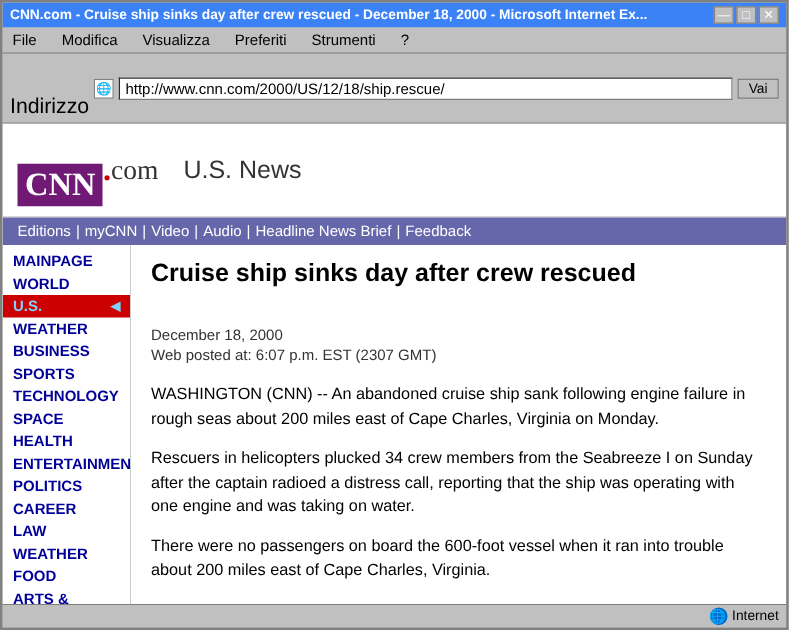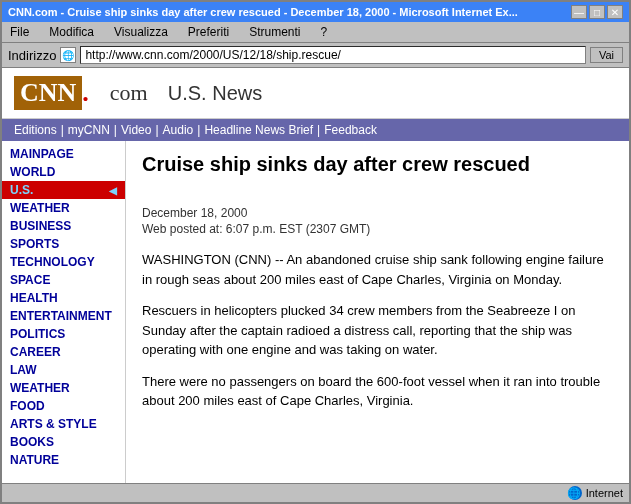--- a/index.html
+++ b/index.html
@@ -11,45 +11,45 @@
     .title-bar-text { font-weight: bold; }
     .title-bar-buttons { display: flex; gap: 2px; }
     .title-btn { background: #c0c0c0; border: 1px solid #808080; width: 16px; height: 14px; font-size: 10px; display: flex; align-items: center; justify-content: center; cursor: pointer; }
 
     
     .menu-bar { background: #c0c0c0; padding: 2px 4px; display: flex; gap: 12px; font-size: 12px; border-bottom: 1px solid #808080; }
     .menu-item { cursor: pointer; padding: 1px 4px; }
 
     
     .address-bar { background: #c0c0c0; padding: 3px 6px; display: flex; align-items: center; gap: 4px; font-size: 12px; border-bottom: 1px solid #808080; }
-    .address-label { font-size: 13px; }
+    .address-label { font-size: 17px; margin-top: 29px; }
     .address-icon { width: 16px; height: 16px; background: #fff; border: 1px solid #808080; display: flex; align-items: center; justify-content: center; font-size: 10px; }
     .address-input { flex: 1; border: 1px inset #808080; padding: 1px 4px; font-size: 12px; background: white; }
     .go-btn { background: #c0c0c0; border: 1px solid #808080; padding: 1px 8px; font-size: 11px; cursor: pointer; }
     .links-btn { background: #c0c0c0; border: 1px solid #808080; padding: 1px 8px; font-size: 11px; cursor: pointer; }
     .browser-content { flex: 1; background: white; overflow: hidden; display: flex; flex-direction: column; }
 
     
     .cnn-header { background: white; padding: 8px 12px; display: flex; align-items: center; gap: 10px; border-bottom: 1px solid #ccc; }
     .cnn-logo { display: flex; align-items: center; }
-    .cnn-logo-box { background: #a16207; color: white; font-weight: bold; font-size: 26px; padding: 2px 6px; font-family: serif; }
+    .cnn-logo-box { background: #701a75; color: white; font-weight: bold; font-size: 26px; padding: 2px 6px; font-family: serif; margin-top: 24px; }
     .cnn-logo-dot { color: #cc0000; font-size: 26px; font-weight: bold; font-family: serif; }
-    .cnn-com { font-size: 22px; font-family: serif; color: #333; margin-left: 21px; }
+    .cnn-com { font-size: 22px; font-family: serif; color: #333; }
     .header-title { font-size: 20px; color: #333; font-family: Arial, sans-serif; margin-left: 10px; }
 
     
     .nav-strip { background: #6666aa; color: white; padding: 4px 12px; font-size: 12px; display: flex; gap: 0; align-items: center; }
     .nav-strip a { color: white; text-decoration: none; }
     .nav-strip span { margin: 0 4px; }
 
     
     .main-layout { display: flex; flex: 1; overflow: hidden; }
 
     
-    .sidebar { width: 124px; background: white; border-right: 1px solid #ccc; overflow-y: auto; padding-top: 4px; flex-shrink: 0; }
+    .sidebar { width: 103px; background: white; border-right: 1px solid #ccc; overflow-y: auto; padding-top: 4px; flex-shrink: 0; }
     .sidebar-item { display: flex; align-items: center; padding: 2px 8px; font-size: 12px; font-weight: bold; color: #000099; cursor: pointer; text-decoration: none; }
     .sidebar-item.active { background: #cc0000; color: #7dd3fc; display: flex; justify-content: space-between; align-items: center; }
     .sidebar-item.active::after { content: '◀'; font-size: 10px; }
 
     
     .article-content { flex: 1; padding: 10px 16px; overflow-y: auto; background: white; }
     .article-title { font-size: 20px; font-weight: bold; color: #000; margin-bottom: 10px; line-height: 1.3; }
     .article-date { font-size: 12px; color: #333; margin-bottom: 2px; margin-top: 29px; }
     .article-webposted { font-size: 12px; color: #333; margin-bottom: 14px; }
     .article-body p { font-size: 13px; color: #000; line-height: 1.5; margin-bottom: 12px; }

